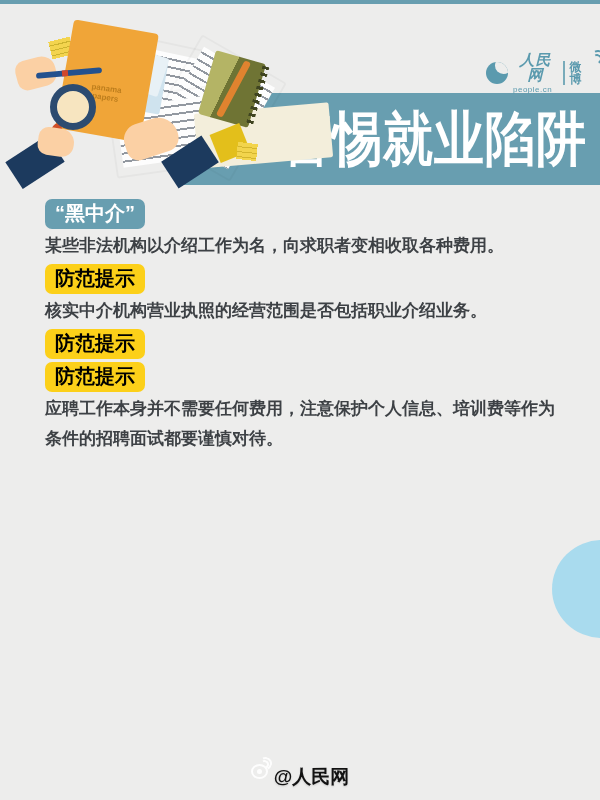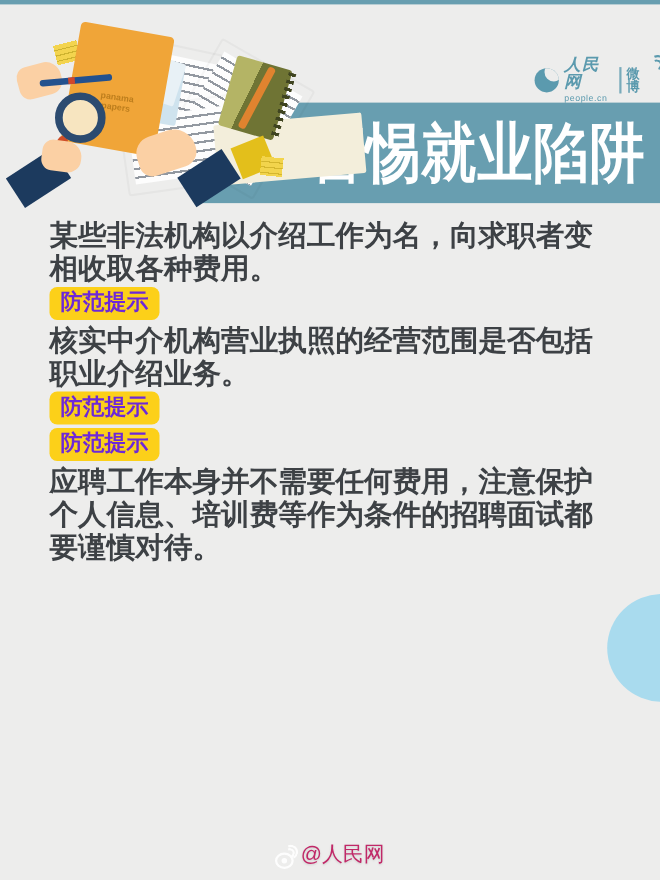--- a/index.html
+++ b/index.html
@@ -21,21 +21,21 @@
     position:absolute;left:103px;top:0;height:100%;display:flex;align-items:center;
     color:#fff;font-size:50px;font-weight:900;letter-spacing:1px;white-space:nowrap;
     transform:scaleY(1.18);transform-origin:center;
   }
 
   
   .logo{position:absolute;left:486px;top:52px;display:flex;align-items:center;gap:5px;color:#5b9aae;z-index:3;}
   .logo-globe{width:22px;height:22px;border-radius:50%;background:#5b9aae;position:relative;overflow:hidden;flex:0 0 auto;}
   .logo-globe::after{content:"";position:absolute;width:17px;height:17px;border-radius:50%;background:var(--bg,#ededec);top:-5px;right:-4px;}
   .logo-cn{display:flex;flex-direction:column;line-height:1;}
-  .logo-brand{font-size:15px;font-weight:700;font-style:italic;letter-spacing:1px;}
+  .logo-brand{font-size:15px;font-weight:700;font-style:italic;letter-spacing:1px;text-align:center;}
   .logo-domain{font-size:8px;letter-spacing:.5px;margin-top:4px;}
   .logo-sep{width:2px;height:24px;background:#5b9aae;opacity:.8;}
   .logo-weibo{position:relative;font-size:12px;font-weight:900;line-height:1;padding-right:8px;}
   .arc{position:absolute;border:2px solid transparent;border-top-color:#5b9aae;border-right-color:#5b9aae;border-radius:50%;}
   .arc.a1{width:6px;height:6px;right:-2px;top:-7px;transform:rotate(20deg);}
   .arc.a2{width:12px;height:12px;right:-6px;top:-11px;transform:rotate(20deg);}
 
   
   .hero{position:absolute;left:0;top:0;width:600px;height:200px;}
   .hero *{position:absolute;}
@@ -71,27 +71,27 @@
   .tri-mid{left:166px;top:146px;width:48px;height:32px;transform:rotate(-33deg);}
   .stickyA{left:214px;top:128px;width:32px;height:30px;transform:rotate(-22deg);background:#e3bf1b;z-index:7;}
   .stickyB{left:233px;top:138px;width:28px;height:27px;transform:rotate(6deg);background:#f2d44c;z-index:7;
     background-image:repeating-linear-gradient(to bottom,transparent 0 4px,#d4b62e 4px 5px);background-clip:content-box;padding:5px 4px;box-sizing:border-box;}
 
   
   .content{position:absolute;left:45px;top:199px;width:516px;z-index:5;}
   .badge{display:inline-block;font-size:20px;font-weight:800;line-height:23px;
     padding:3px 10px 4px;border-radius:7px;margin:0 0 3px;}
   .badge.teal{background:var(--teal,#689eb0);color:#fff;}
-  .badge.yellow{background:var(--yellow,#fcd019);color:#6d28d9;}
-  .body{margin:0 0 2px;font-size:26px;line-height:30px;font-weight:700;color:var(--text,#3d4145);letter-spacing:0;}
+  .badge.yellow{background:var(--yellow,#fcd019);color:#000000;}
+  .body{margin:0 0 2px;font-size:17px;line-height:30px;font-weight:700;color:var(--text,#3d4145);letter-spacing:0;font-family:Liberation Mono, monospace;}
 
   
   .circle-deco{position:absolute;left:552px;top:540px;width:100px;height:98px;border-radius:50%;background:var(--lightblue,#a9dbee);z-index:1;}
-  .footer{position:absolute;left:0;right:0;top:764px;display:flex;justify-content:center;align-items:flex-end;gap:6px;
-    color:#be185d;opacity:.92;font-size:19px;font-weight:400;text-shadow:0 1px 2px rgba(150,150,150,.45);z-index:4;}
+  .footer{position:absolute;left:0;right:0;top:764px;display:flex;justify-content:center;align-items:flex-start;gap:6px;
+    color:#000000;opacity:.92;font-size:19px;font-weight:700;text-shadow:0 1px 2px rgba(150,150,150,.45);z-index:4;}
   .weibo-eye{position:relative;width:17px;height:15px;border:2px solid #fff;border-radius:50%;box-sizing:border-box;}
   .weibo-eye::after{content:"";position:absolute;left:4px;top:3px;width:5px;height:5px;border-radius:50%;background:#fff;}
   .weibo-eye .arcw{position:absolute;border:2px solid transparent;border-top-color:#fff;border-right-color:#fff;border-radius:50%;}
   .weibo-eye .w1{width:5px;height:5px;right:-3px;top:-6px;transform:rotate(20deg);}
   .weibo-eye .w2{width:9px;height:9px;right:-6px;top:-9px;transform:rotate(20deg);}
 </style>
 </head>
 <body>
 
 <div class="page">
@@ -135,20 +135,21 @@
     <span class="logo-sep"></span>
     <span class="logo-weibo">
       <span>微博</span>
       <span class="arc a1"></span>
       <span class="arc a2"></span>
     </span>
   </div>
 
   <div class="content">
     <div class="section">
+      <span class="badge teal">“黑中介”</span>
       <p class="body">某些非法机构以介绍工作为名，向求职者变相收取各种费用。</p>
     </div>
     <div class="section">
       <span class="badge yellow">防范提示</span>
       <p class="body">核实中介机构营业执照的经营范围是否包括职业介绍业务。</p>
     </div>
     <div class="section">
     </div>
     <div class="section">
       <span class="badge yellow">防范提示</span>

